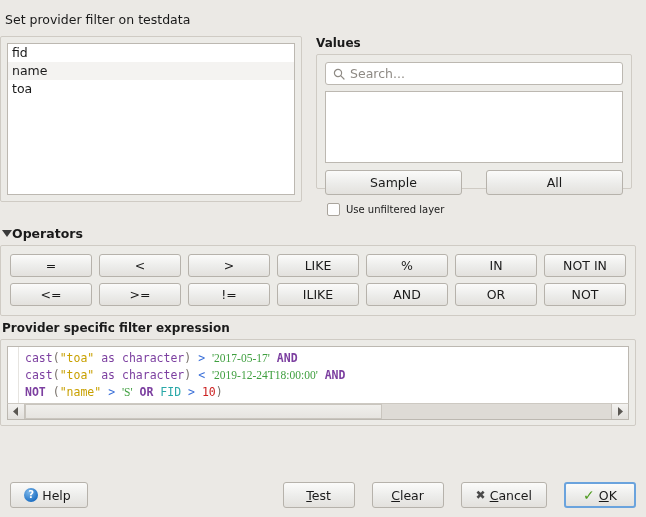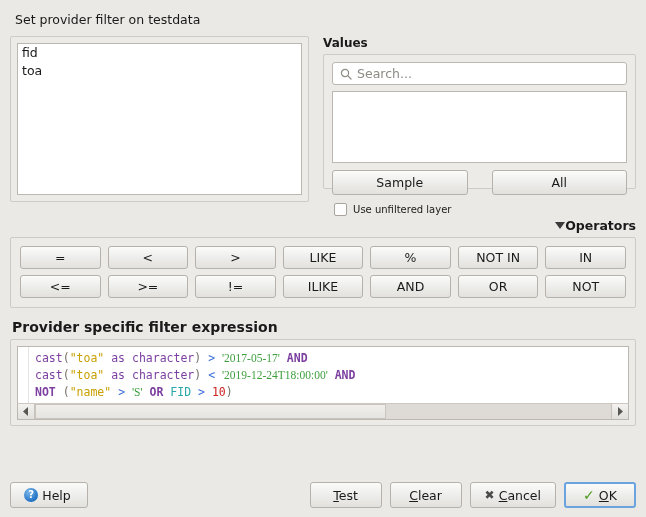--- a/index.html
+++ b/index.html
@@ -12,21 +12,21 @@
     background: #ebe9e5;
     font-family: "DejaVu Sans", "Liberation Sans", sans-serif;
     font-size: 12px;
     color: #1a1a1a;
     overflow: hidden;
     position: relative;
   }
   .dialog {
     position: absolute;
     inset: 0;
-    padding: 10px 10px 0 10px;
+    padding: 10px 10px 0 0;
     box-sizing: border-box;
   }
 
   
   .title {
     font-size: 12.5px;
     color: #1a1a1a;
     padding: 2px 0 9px 5px;
   }
   .section-label {
@@ -137,43 +137,42 @@
     gap: 4px;
     cursor: default;
     user-select: none;
   }
   .vbtn { flex: 1; height: 25px; }
 
   
   .op-header {
     display: flex;
     align-items: center;
-    margin: 16px 0 4px 2px;
-    justify-content: flex-end;
+    margin: 24px 0 4px 2px;
   }
   .tri {
     width: 0; height: 0;
     border-left: 5px solid transparent;
     border-right: 5px solid transparent;
     border-top: 7px solid #3a3a3a;
   }
   .op-title { font-weight: bold; font-size: 12.5px; }
   .op-box { padding: 8px 9px 9px 9px; }
   .op-grid {
     display: grid;
     grid-template-columns: repeat(7, 1fr);
     gap: 6px 7px;
   }
   .op-btn { height: 23px; }
 
   
   .expr-label {
     font-weight: bold;
-    font-size: 14px;
-    margin: 11px 0 4px 2px;
+    font-size: 12px;
+    margin: 5px 0 4px 2px;
   }
   .expr-box { padding: 6px 6px 5px 6px; }
   .editor {
     background: #ffffff;
     border: 1px solid #bcb8b1;
     border-bottom: none;
     box-sizing: border-box;
     height: 57px;
     padding: 3px 0 0 0;
     overflow: hidden;
@@ -234,21 +233,21 @@
   .footer {
     position: absolute;
     left: 10px; right: 10px;
     bottom: 9px;
     display: flex;
     align-items: center;
   }
   .foot-right {
     margin-left: auto;
     display: flex;
-    gap: 8px;
+    gap: 17px;
   }
   .fbtn { height: 26px; padding: 0 14px; min-width: 72px; }
   .fbtn.help { padding: 0 12px 0 9px; min-width: 78px; }
   .fbtn.ok {
     border: 2px solid #6aa3dd;
     background: linear-gradient(to bottom, #fbfbfa 0%, #ececea 55%, #e3e1dd 100%);
   }
   .mn { text-decoration: underline; }
   .help-icon {
     width: 14px; height: 14px; border-radius: 50%;
@@ -269,20 +268,21 @@
 <div class="dialog">
 
   <div class="title">Set provider filter on testdata</div>
 
   <div class="columns">
 
     <div class="col-fields">
       <div class="groupbox fields-box">
         <div class="white-pane fields-list">
           <div class="field-row">fid</div>
+          <div class="field-row alt">name</div>
           <div class="field-row">toa</div>
         </div>
       </div>
     </div>
 
     <div class="col-values">
       <div class="section-label">Values</div>
       <div class="groupbox values-box">
 
         <div class="search-field">
@@ -315,22 +315,22 @@
     <span class="tri"></span>
     <span class="op-title">Operators</span>
   </div>
   <div class="groupbox op-box">
     <div class="op-grid">
       <div class="btn op-btn">=</div>
       <div class="btn op-btn">&lt;</div>
       <div class="btn op-btn">&gt;</div>
       <div class="btn op-btn">LIKE</div>
       <div class="btn op-btn">%</div>
+      <div class="btn op-btn">IN</div>
       <div class="btn op-btn">NOT IN</div>
-      <div class="btn op-btn">IN</div>
       <div class="btn op-btn">&lt;=</div>
       <div class="btn op-btn">&gt;=</div>
       <div class="btn op-btn">!=</div>
       <div class="btn op-btn">ILIKE</div>
       <div class="btn op-btn">AND</div>
       <div class="btn op-btn">OR</div>
       <div class="btn op-btn">NOT</div>
     </div>
   </div>
 

